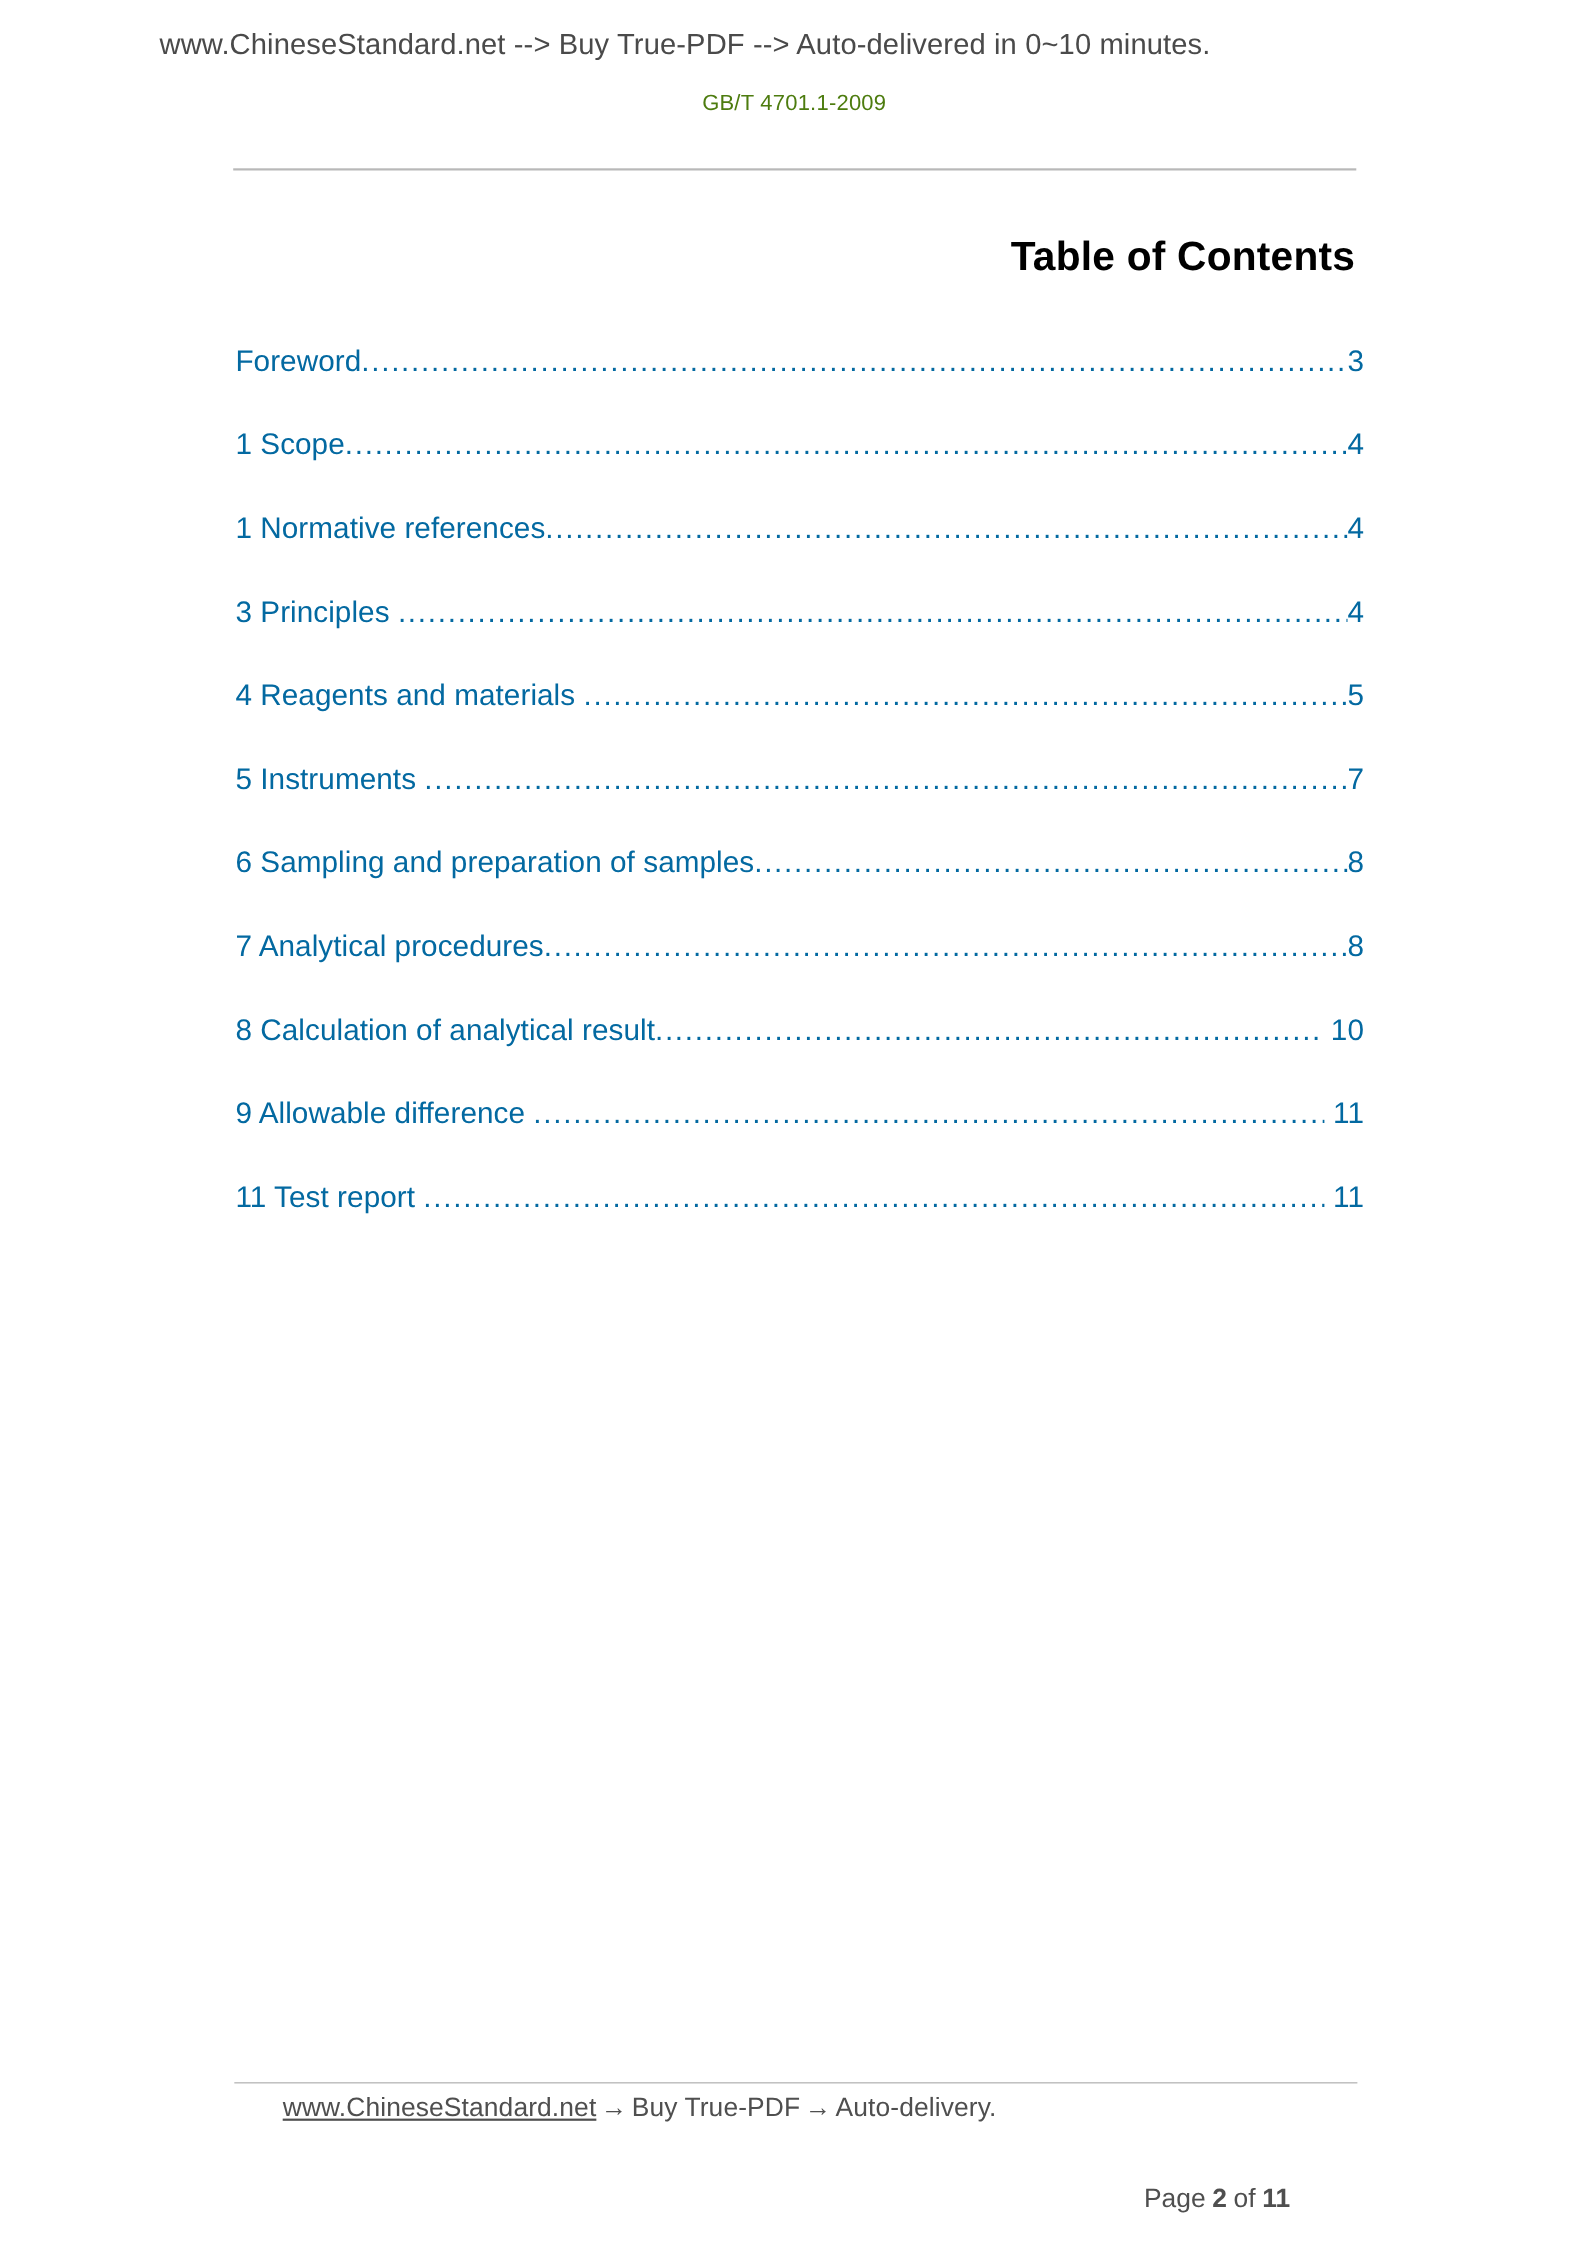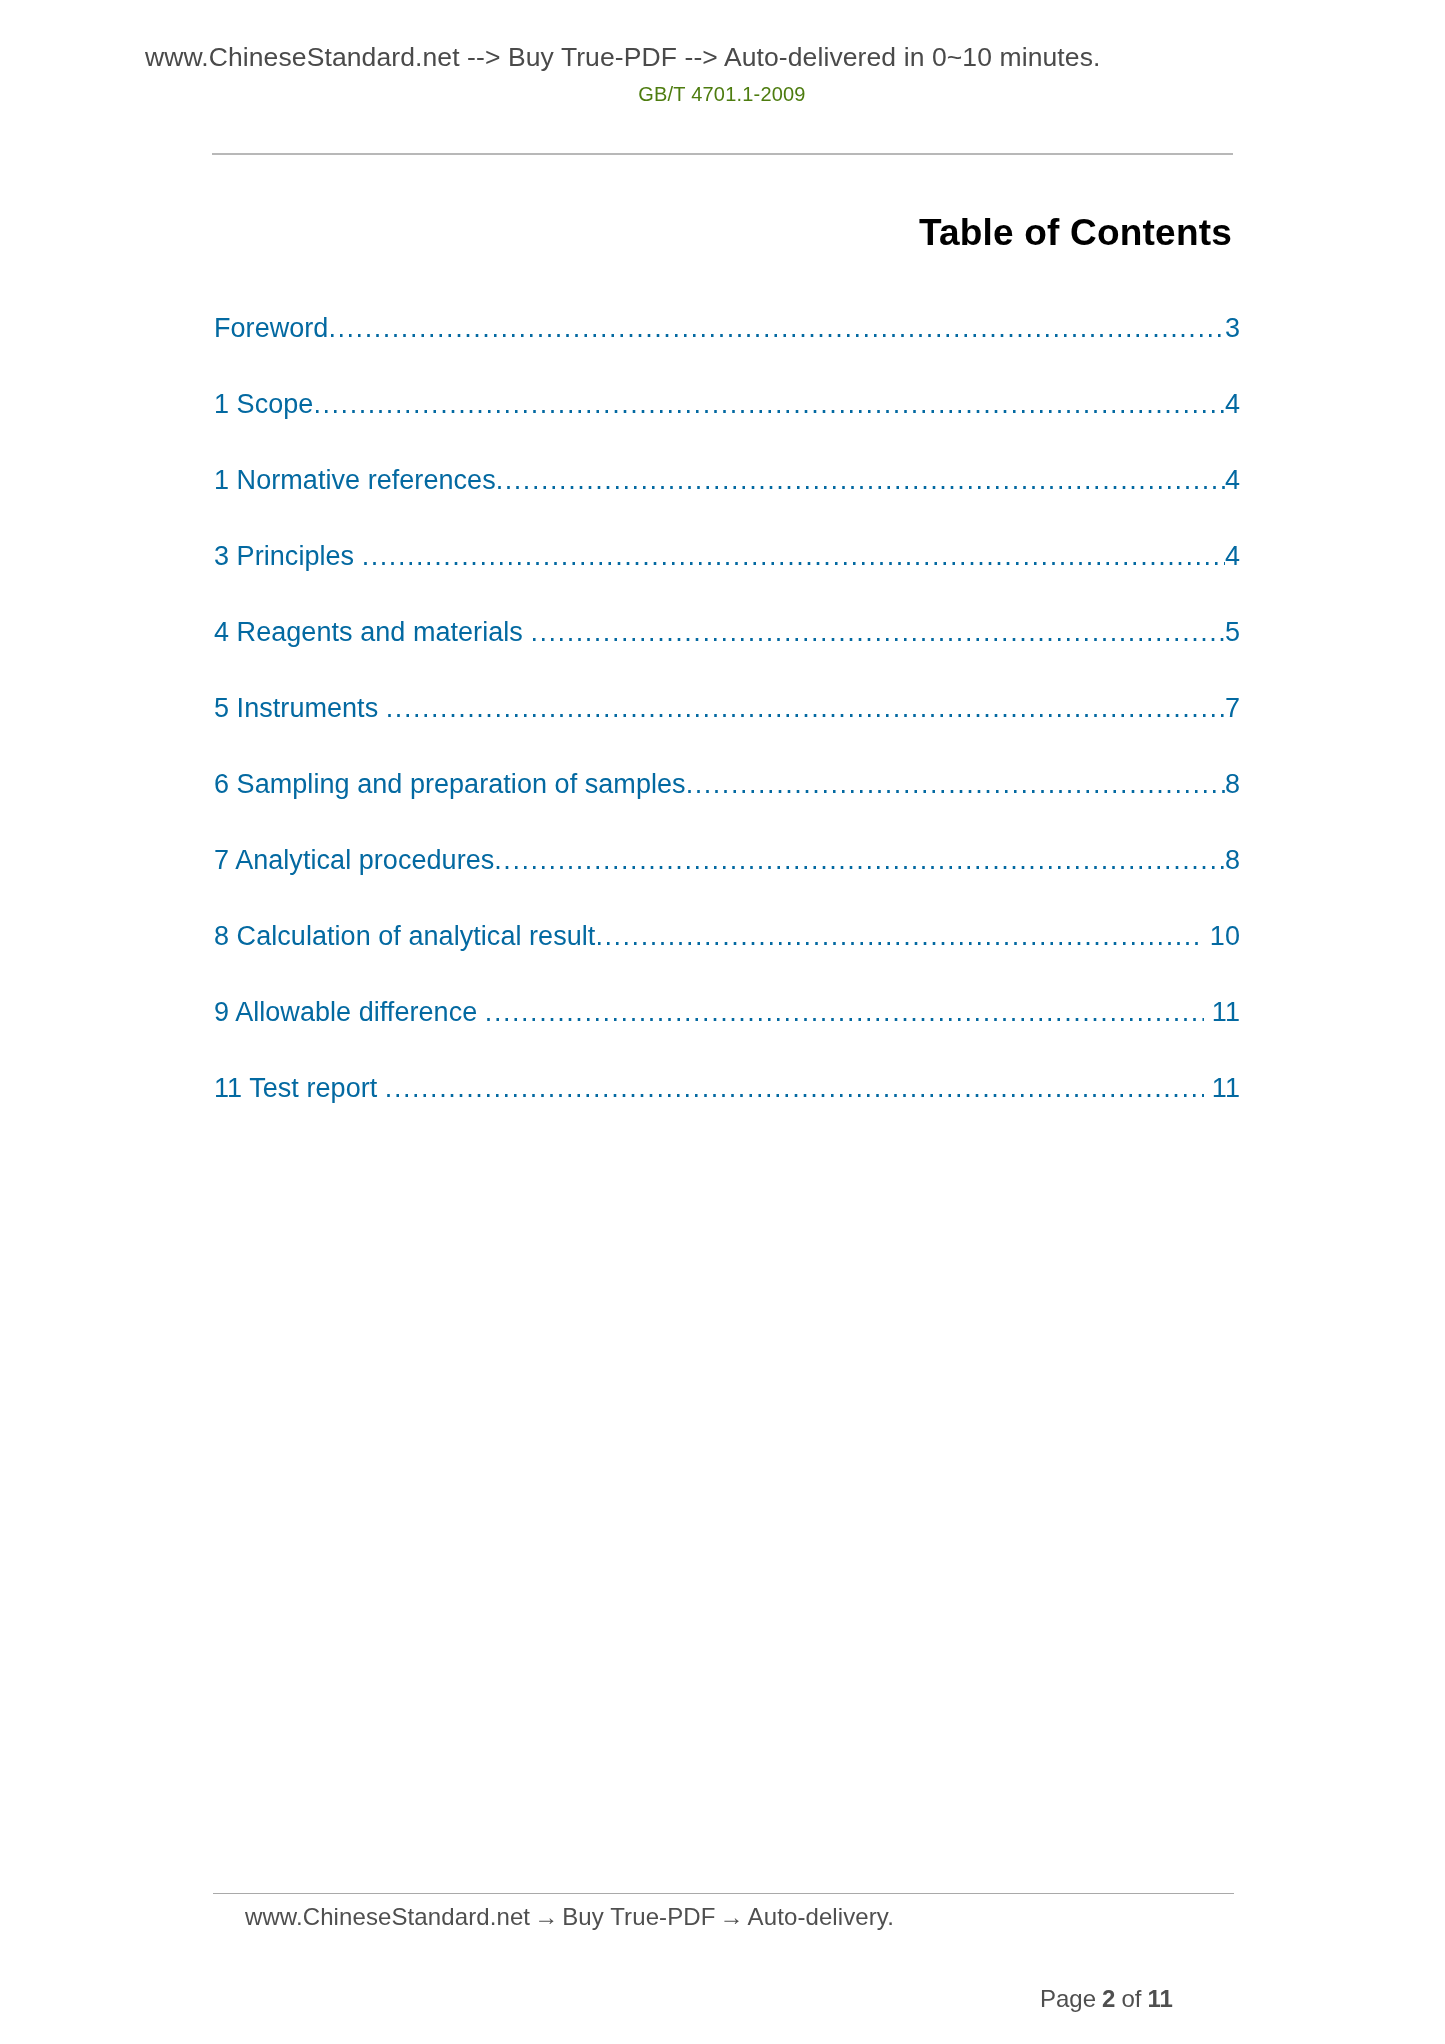--- a/index.html
+++ b/index.html
@@ -17,21 +17,21 @@
     height: 2044px;
     background: #ffffff;
     overflow: hidden;
     box-sizing: border-box;
   }
 
   
   .header-banner {
     position: absolute;
     left: 145px;
-    top: 42px;
+    top: 25px;
     width: 1160px;
     font-size: 26.5px;
     color: #4a4a4a;
     letter-spacing: 0.1px;
     white-space: nowrap;
   }
   .header-standard {
     position: absolute;
     left: 212px;
     top: 83px;
@@ -111,20 +111,22 @@
   .footer-line {
     position: absolute;
     left: 245px;
     top: 1903px;
     font-size: 24px;
     color: #4f4f4f;
     white-space: nowrap;
     letter-spacing: 0.1px;
   }
   .footer-site {
+    text-decoration: underline;
+    margin-left: 12px;
   }
   .footer-arrow {
     font-size: 24px;
     padding: 0 4px;
   }
   .footer-pager {
     position: absolute;
     left: 1040px;
     top: 1985px;
     font-size: 24px;

